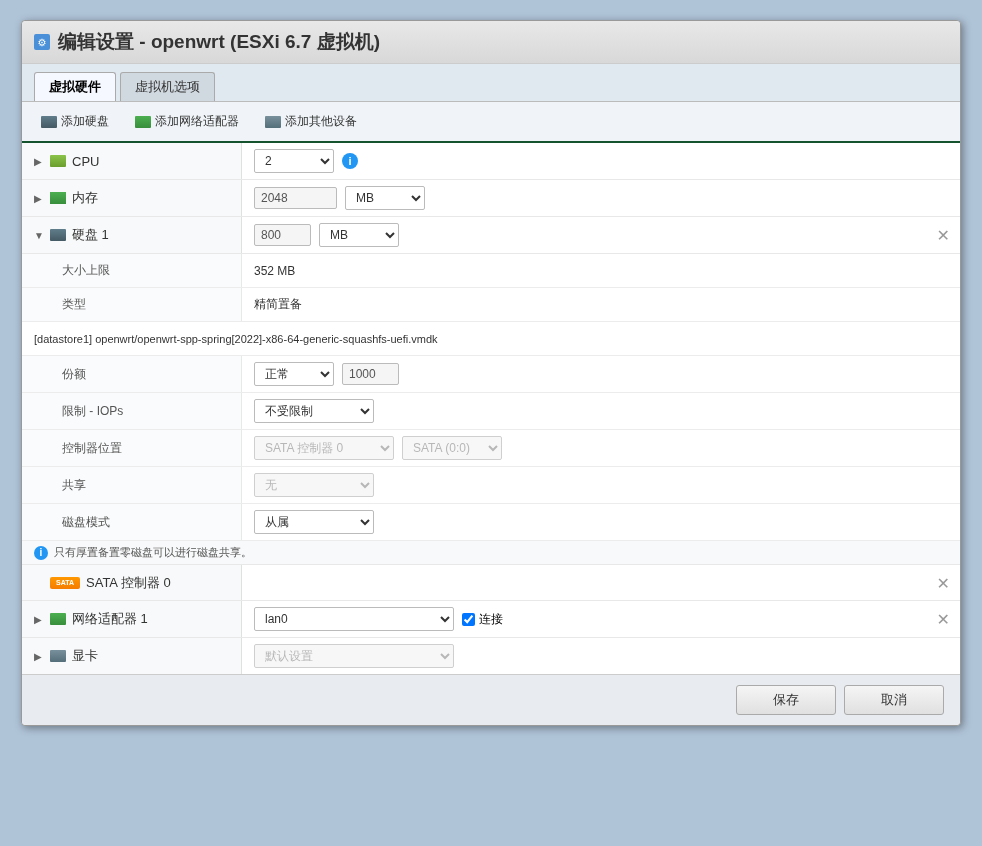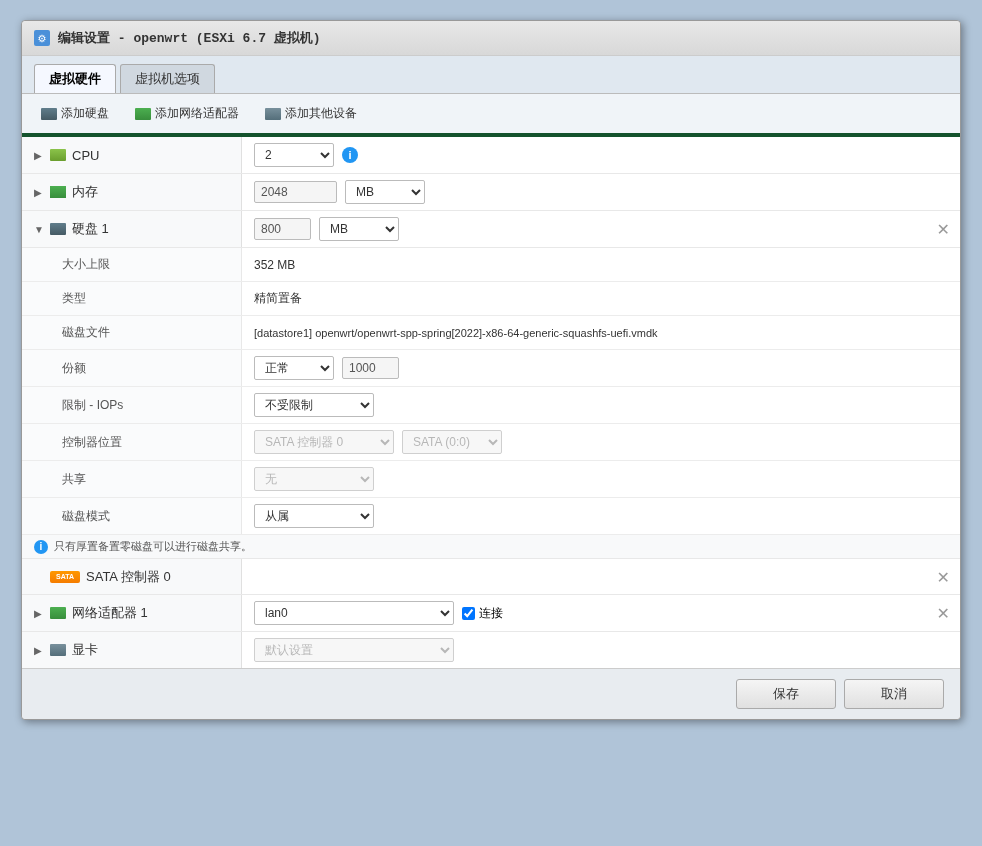--- a/index.html
+++ b/index.html
@@ -36,24 +36,23 @@
       background: #4a90d9;
       border-radius: 2px;
       display: inline-flex;
       align-items: center;
       justify-content: center;
       color: white;
       font-size: 10px;
       flex-shrink: 0;
     }
     .title-bar-text {
-      font-size: 13px;
+      font-size: 19px;
       color: #333;
       font-weight: bold;
-      font-family: Liberation Mono, monospace;
     }
     .tab-bar {
       background: #e0e8f0;
       padding: 8px 12px 0;
       display: flex;
       gap: 4px;
       border-bottom: 1px solid #bbb;
     }
     .tab {
       padding: 5px 14px;
@@ -70,21 +69,21 @@
       font-weight: bold;
       color: #000;
       border-color: #aaa;
     }
     .toolbar {
       background: #f0f4f8;
       padding: 8px 12px;
       display: flex;
       gap: 12px;
       align-items: center;
-      border-bottom: 4px solid #14532d;
+      border-bottom: 2px solid #14532d;
     }
     .toolbar-btn {
       display: flex;
       align-items: center;
       gap: 4px;
       cursor: pointer;
       font-size: 12px;
       color: #333;
       padding: 2px 6px;
       border: 1px solid transparent;
@@ -349,21 +348,20 @@
       </div>
 
       <div class="subrow">
         <div class="subrow-label">类型</div>
         <div class="subrow-value">
           <span class="static-text">精简置备</span>
         </div>
       </div>
 
       <div class="subrow">
-        <div class="subrow-label">磁盘文件</div>
         <div class="subrow-value">
           <span class="vmdk-text">[datastore1] openwrt/openwrt-spp-spring[2022]-x86-64-generic-squashfs-uefi.vmdk</span>
         </div>
       </div>
 
       <div class="subrow">
         <div class="subrow-label">份额</div>
         <div class="subrow-value">
           <select class="hw-select">
             <option>正常</option>

